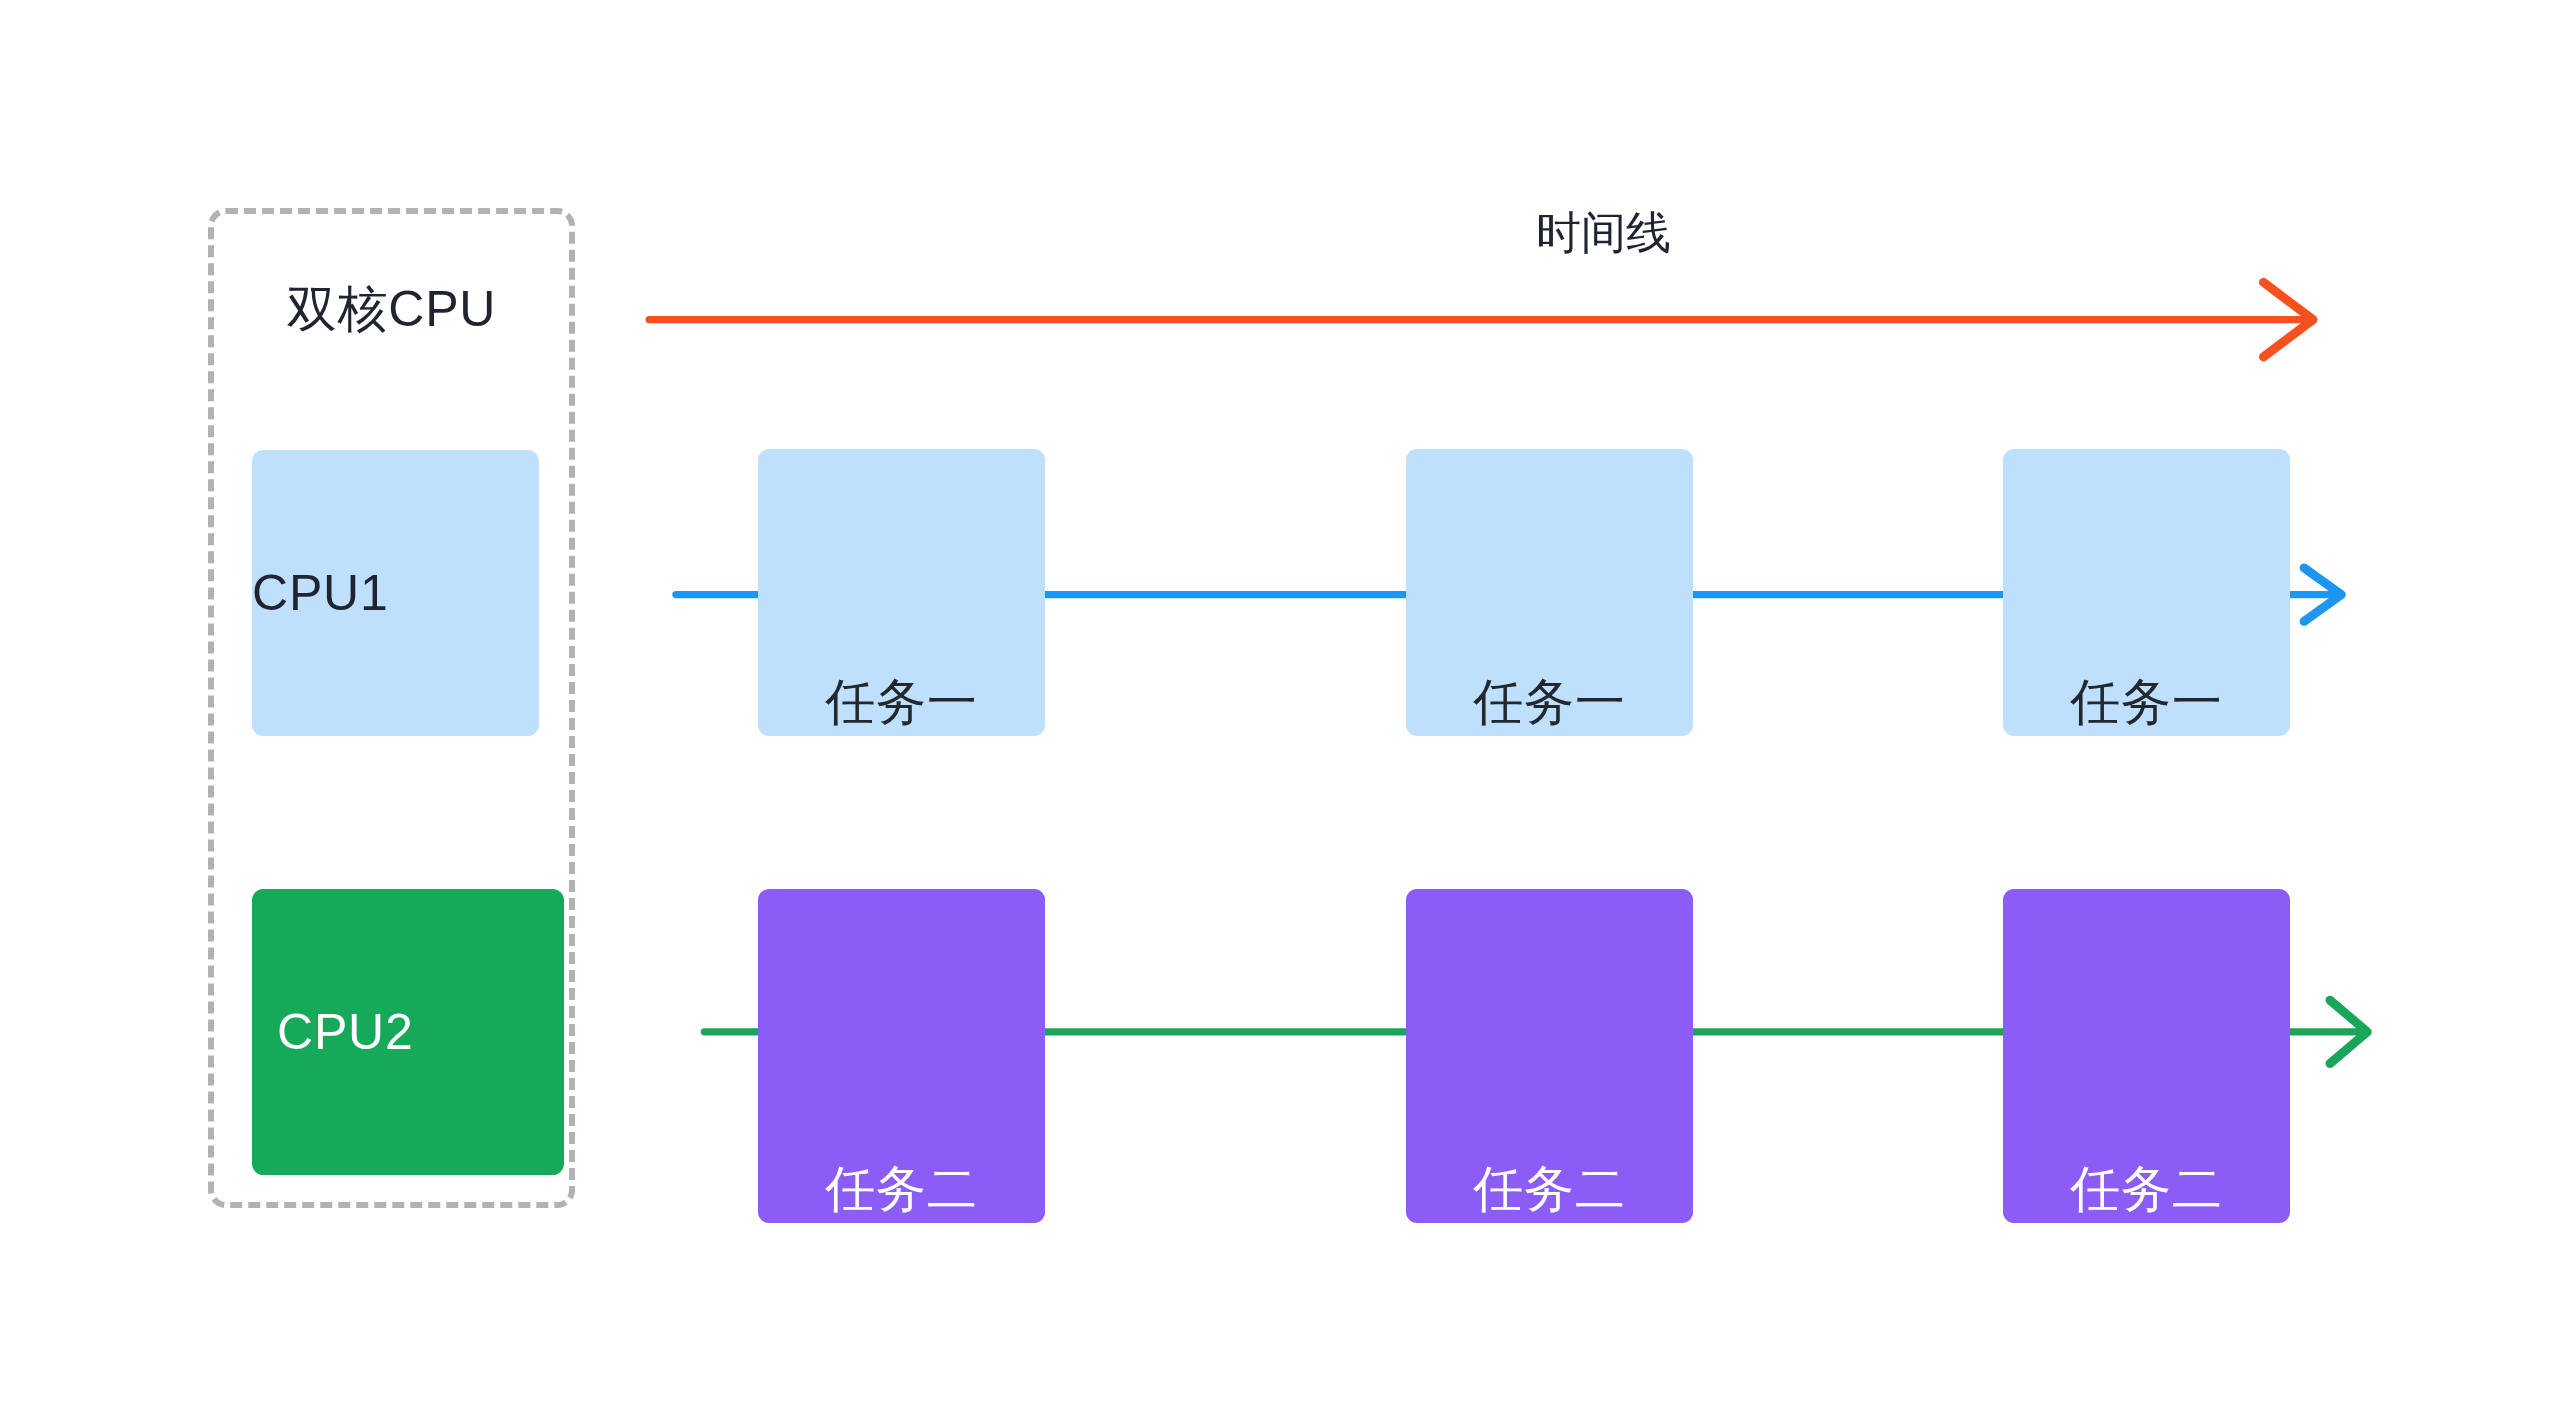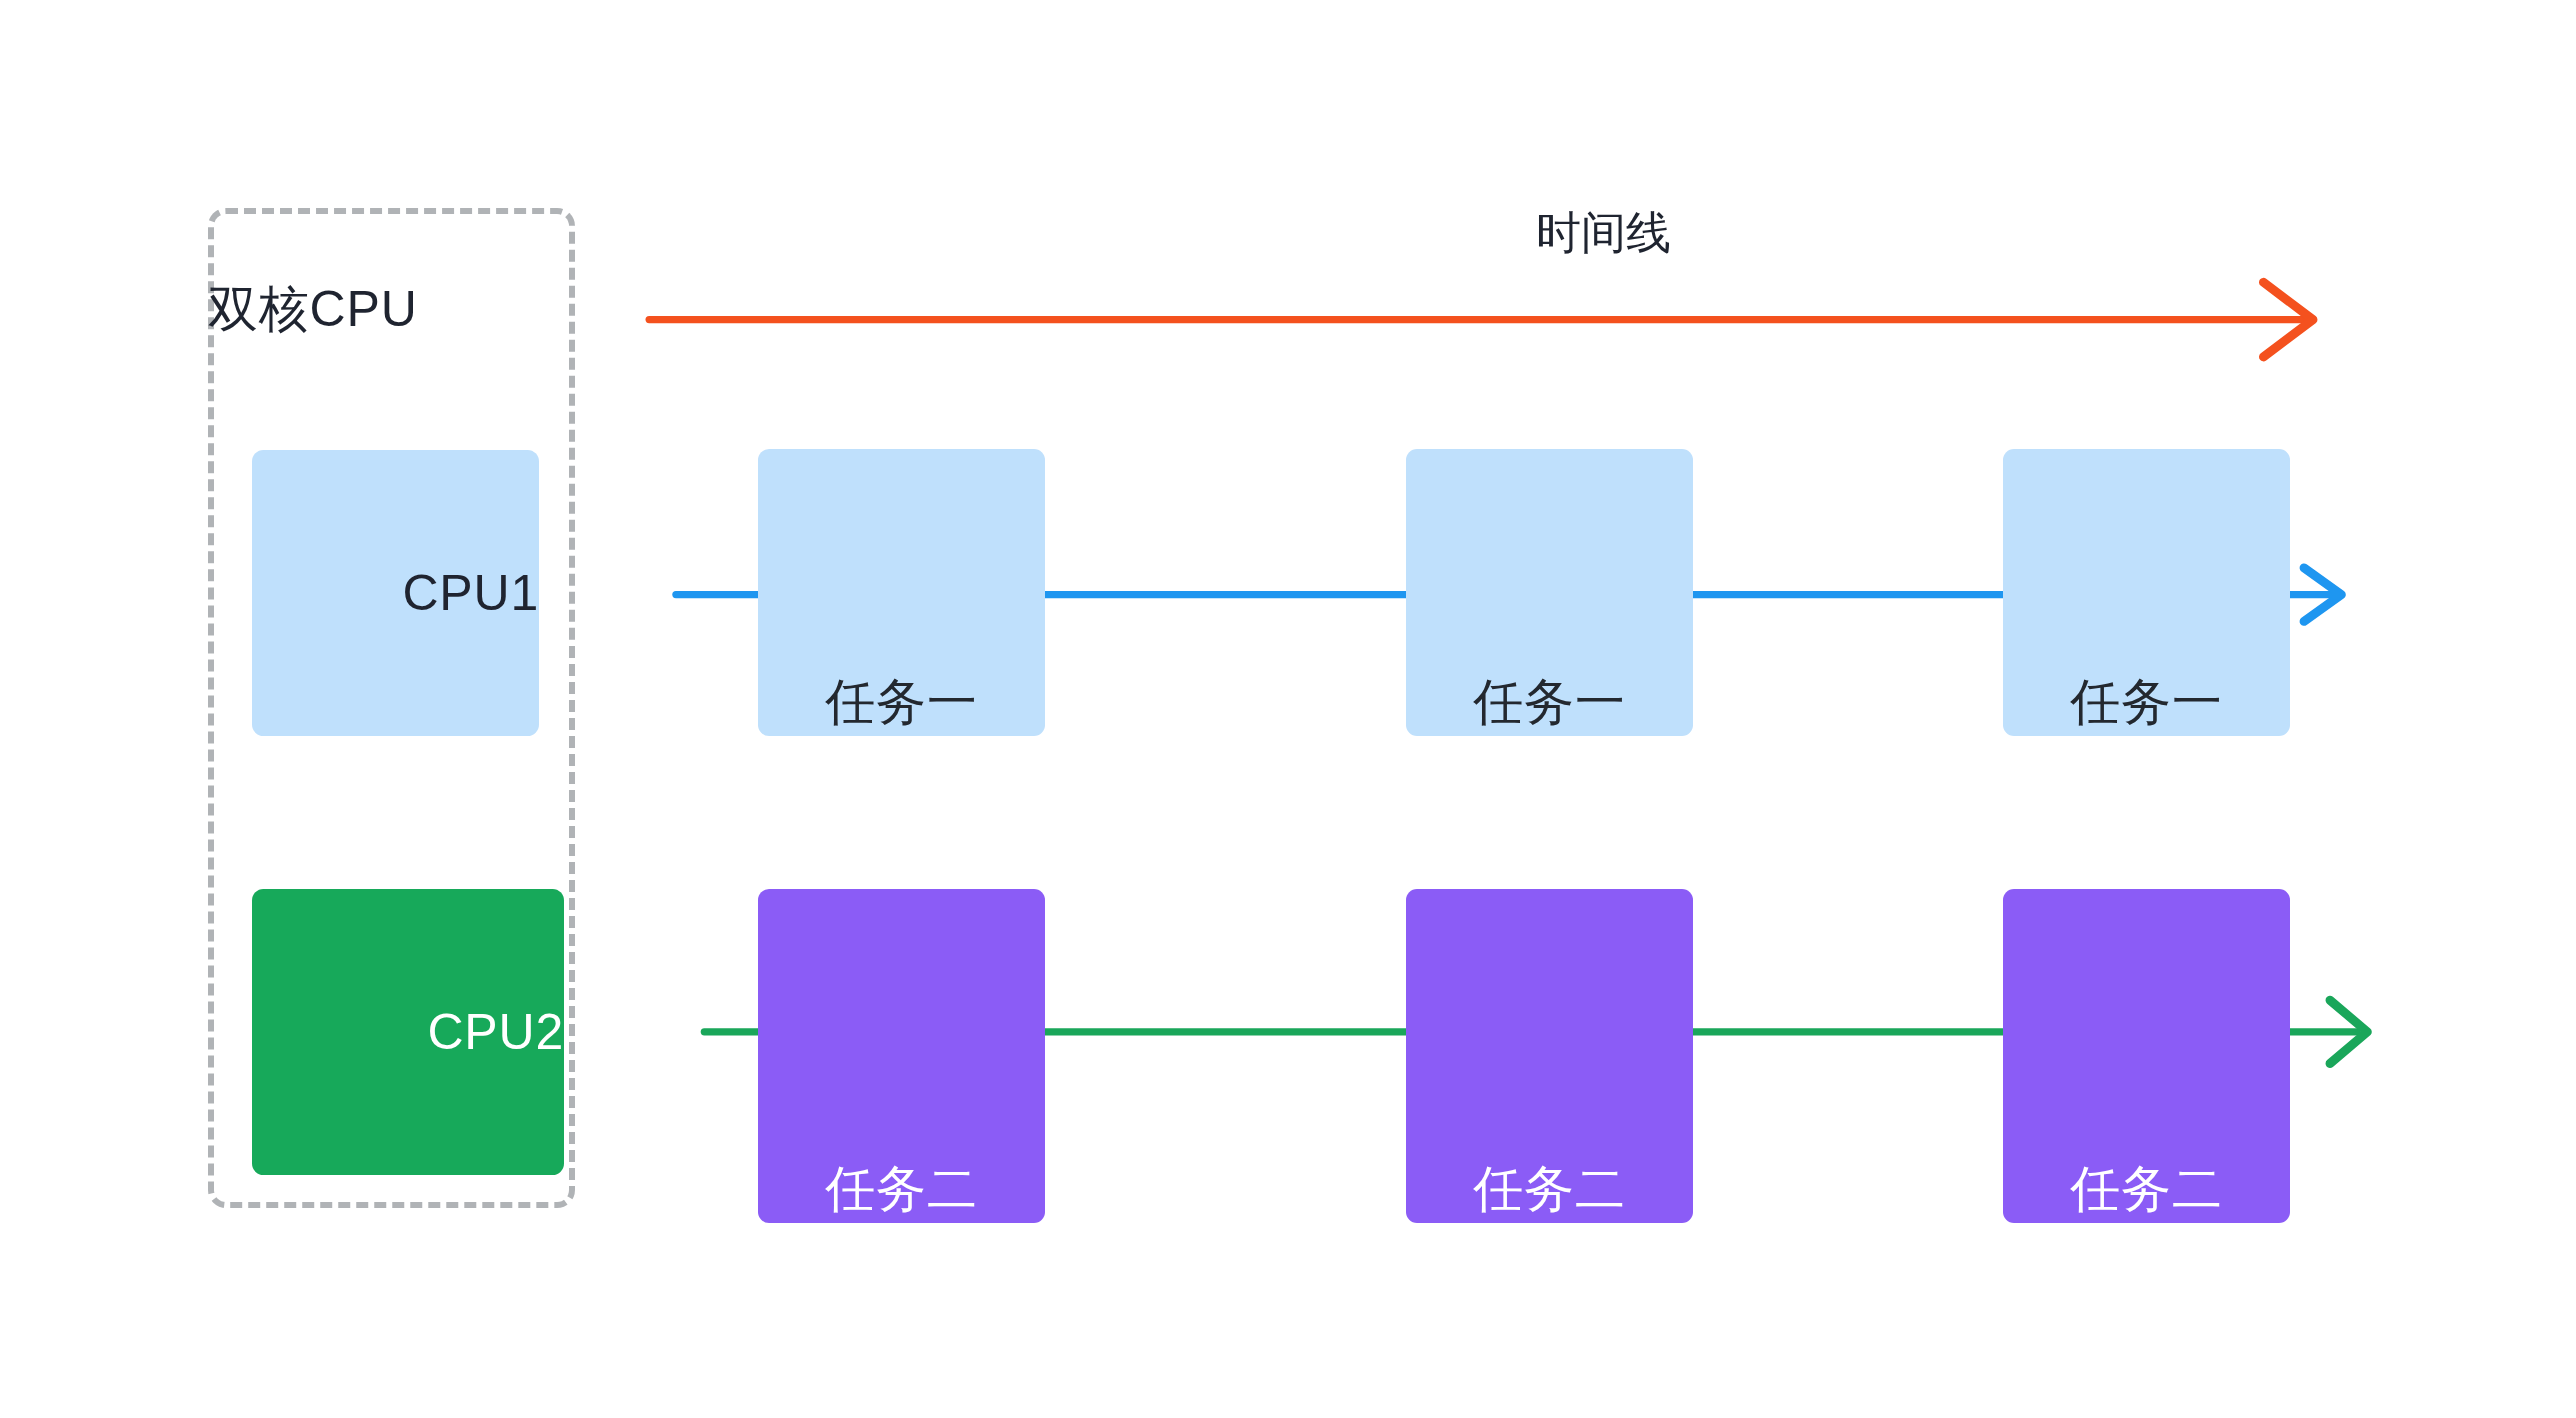--- a/index.html
+++ b/index.html
@@ -31,32 +31,33 @@
     height: 1000px;
     border: 6.5px dashed #b0b3b6;
     border-radius: 18px;
     box-sizing: border-box;
   }
   .cpu-group-title {
     position: absolute;
     left: 208px;
     top: 276px;
     width: 367px;
+    text-align: center;
     font-size: 50px;
     color: #1f2430;
     letter-spacing: 0.8px;
     white-space: nowrap;
   }
 
   
   .core-box {
     position: absolute;
     display: flex;
     align-items: center;
-    justify-content: flex-end;
+    justify-content: flex-start;
     border-radius: 11.4px;
     font-size: 50px;
     letter-spacing: 0.8px;
   }
   .core-cpu1 {
     left: 252px;
     top: 450px;
     width: 287px;
     height: 286px;
     background: #bfe0fc;

